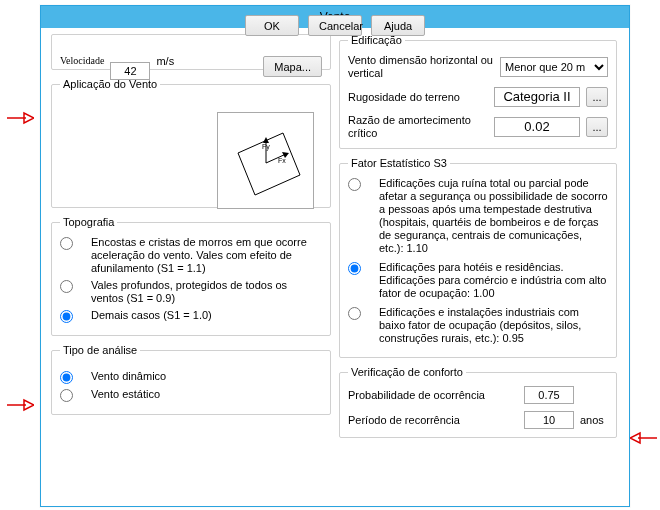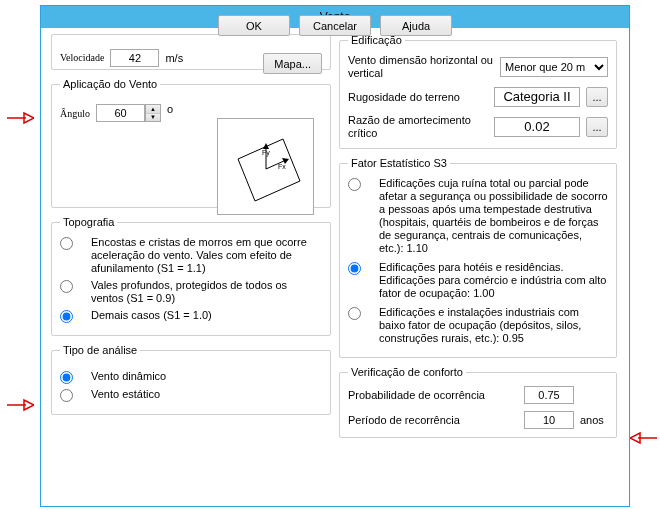--- a/index.html
+++ b/index.html
@@ -69,21 +69,21 @@
     font-family: Liberation Serif, serif;
   }
   input[type="text"].field {
     height: 18px;
     border: 1px solid #a9a9a9;
     background: #fff;
     font-size: 11px;
     padding: 0 3px;
     box-sizing: border-box;
   }
-  .w40 { width: 49px; text-align: center; }
+  .w40 { width: 40px; text-align: center; margin-top: 21px; }
   .w50 { width: 50px; text-align: center; }
   .btn {
     height: 21px;
     border: 1px solid #adadad;
     background: linear-gradient(#f5f5f5,#e5e5e5);
     font-size: 11px;
     padding: 0 10px;
     cursor: pointer;
     border-radius: 2px;
     margin-top: 12px;
@@ -173,21 +173,21 @@
     border-radius: 2px;
     padding: 0;
   }
   .bottom-buttons {
     position: absolute;
     bottom: 8px;
     left: 0;
     right: 0;
     text-align: center;
   }
-  .bottom-buttons .btn { width: 72px; margin: 0 3px; }
+  .bottom-buttons .btn { width: 54px; margin: 0 3px; }
   
   .arrow {
     position: absolute;
     width: 28px;
     height: 16px;
     pointer-events: none;
   }
   .arrow svg { width: 100%; height: 100%; }
   .unit { font-size: 11px; }
   .deg { font-size: 11px; position: relative; top:-4px;}
@@ -209,31 +209,20 @@
           <input type="text" class="field w40" value="42" style="">
           <span class="unit">m/s</span>
           <span style="flex:1"></span>
           <button class="btn">Mapa...</button>
         </div>
       </fieldset>
 
       <fieldset style="height:112px;">
         <legend>Aplicação do Vento</legend>
         <div style="position:relative; height:100%;">
-          <div class="row" style="margin-top:6px;">
-            <label class="lbl">Ângulo</label>
-            <div class="spinner">
-              <input type="text" class="field w40" value="60" style="">
-              <div class="spin-btns">
-                <button>▲</button>
-                <button>▼</button>
-              </div>
-            </div>
-            <span class="deg">o</span>
-          </div>
           <div class="diagram">
             <svg viewBox="0 0 95 95">
               <polygon points="20,40 65,20 82,62 37,82" fill="#fff" stroke="#000" stroke-width="1"></polygon>
               <line x1="48" y1="50" x2="48" y2="28" stroke="#000" stroke-width="1"></line>
               <polygon points="48,24 45,30 51,30" fill="#000"></polygon>
               <line x1="48" y1="50" x2="68" y2="41" stroke="#000" stroke-width="1"></line>
               <polygon points="71,40 64,39 67,45" fill="#000"></polygon>
               <text x="44" y="36" font-size="7">Fy</text>
               <text x="60" y="50" font-size="7">Fx</text>
             </svg>

